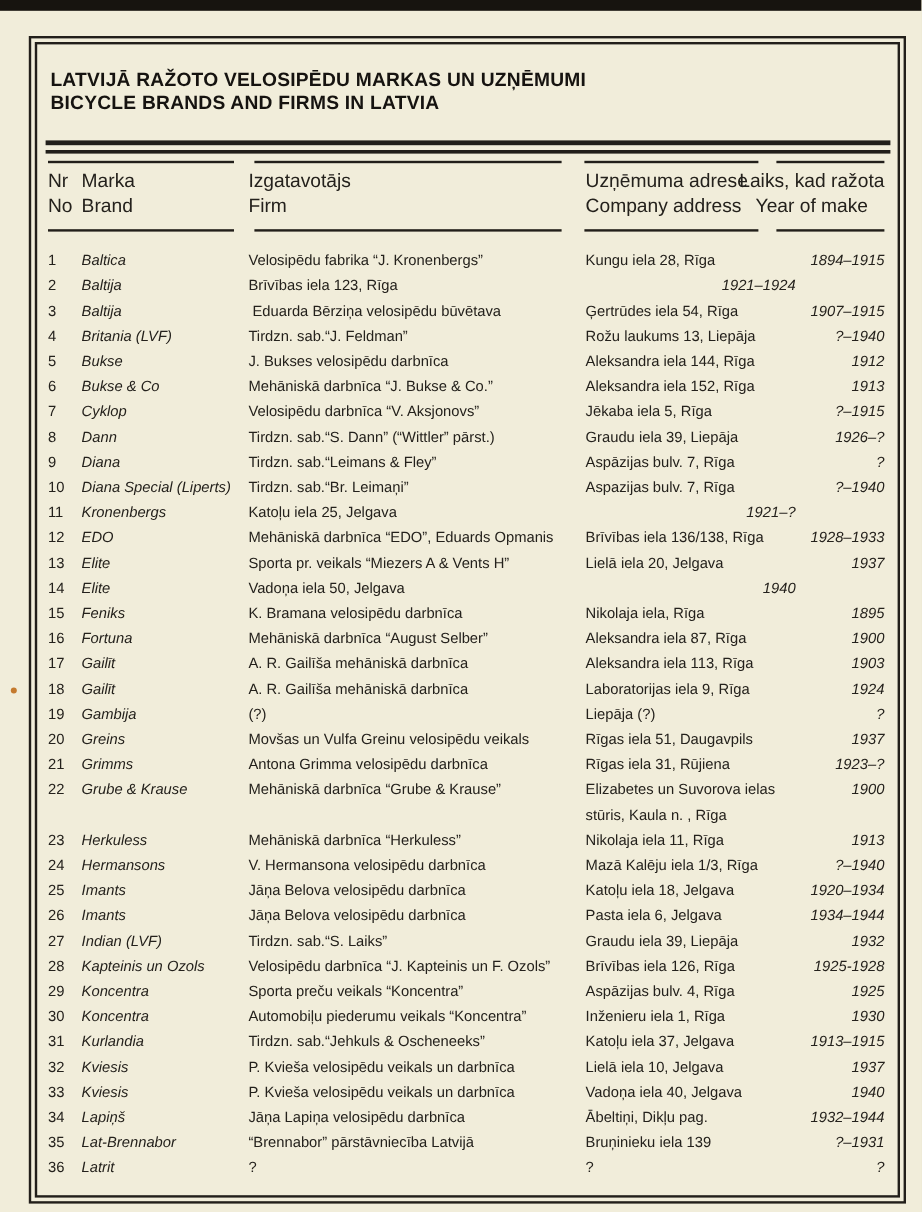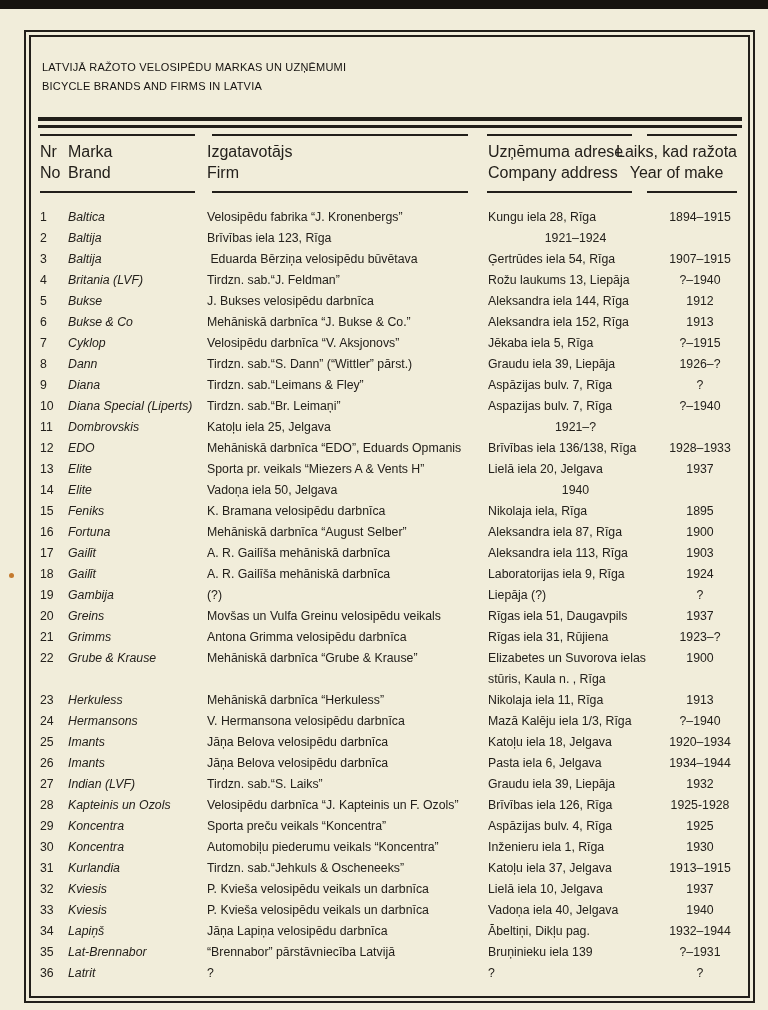--- a/index.html
+++ b/index.html
@@ -6,36 +6,36 @@
     --paper:#f1edda; --ink:#24211c; --ink-strong:#161310;
     --band:#17140f; --frame:#221f1a; --dot:#c47a2e;
   }
   *{margin:0;padding:0;box-sizing:border-box;}
   html,body{width:768px;}
   body{font-family:"Liberation Sans","DejaVu Sans",sans-serif;background:#e8e4d2;}
   .page{position:relative;width:768px;height:1010px;background:var(--paper);overflow:hidden;color:var(--ink);}
   .top-band{position:absolute;left:0;top:0;width:768px;height:9px;background:var(--band);}
   .frame{position:absolute;left:24px;top:30px;width:731px;height:973px;border:2px solid var(--frame);}
   .frame-inner{position:absolute;inset:3px;border:2px solid var(--frame);}
-  .title{position:absolute;left:42px;top:58px;font-size:11px;line-height:19px;font-weight:normal;letter-spacing:.2px;color:var(--ink-strong);}
+  .title{position:absolute;left:42px;top:58px;font-size:16px;line-height:19px;font-weight:bold;letter-spacing:.2px;color:var(--ink-strong);}
   .rule-double{position:absolute;left:38px;top:117px;width:704px;height:11px;border-top:4px solid var(--frame);border-bottom:3px solid var(--frame);}
   .colrules{position:absolute;left:40px;width:697px;height:3px;}
   .colrules .seg{position:absolute;top:0;height:0;border-top:2.5px solid var(--frame);}
   .seg1{left:0;width:155px;} .seg2{left:172px;width:256px;}
   .seg3{left:447px;width:145px;} .seg4{left:607px;width:90px;}
   .thead{position:absolute;left:40px;top:141px;width:697px;display:grid;grid-template-columns:28px 139px 281px 160px 89px;font-size:16px;line-height:21px;}
   .thead .cell{white-space:nowrap;}
   .year-head{position:absolute;right:0;top:0;text-align:center;white-space:nowrap;line-height:21px;}
   .tbody{position:absolute;left:40px;top:207px;width:697px;font-size:12.3px;}
   .trow{display:grid;grid-template-columns:28px 139px 281px 175px 74px;align-items:start;line-height:21px;}
   .cell-nr{color:var(--ink);}
   .cell-brand{font-style:italic;}
   .cell-firm{white-space:nowrap;}
   .cell-address{white-space:pre-line;}
-  .cell-years{text-align:center;white-space:nowrap;}
+  .cell-years{text-align:right;white-space:nowrap;font-style:italic;}
   .margin-dot{position:absolute;left:9px;top:573px;width:5px;height:5px;border-radius:50%;background:var(--dot);}
 </style>
 </head>
 <body>
 
 <div class="page">
   <div class="top-band"></div>
   <div class="margin-dot"></div>
 
   <div class="frame">
@@ -153,21 +153,21 @@
       </div>
       <div class="trow">
         <div class="cell-nr">10</div>
         <div class="cell-brand">Diana Special (Liperts)</div>
         <div class="cell-firm">Tirdzn. sab.“Br. Leimaņi”</div>
         <div class="cell-address">Aspazijas bulv. 7, Rīga</div>
         <div class="cell-years">?–1940</div>
       </div>
       <div class="trow">
         <div class="cell-nr">11</div>
-        <div class="cell-brand">Dombrovskis</div>
+        <div class="cell-brand">Kronenbergs</div>
         <div class="cell-address">Katoļu iela 25, Jelgava</div>
         <div class="cell-years">1921–?</div>
       </div>
       <div class="trow">
         <div class="cell-nr">12</div>
         <div class="cell-brand">EDO</div>
         <div class="cell-firm">Mehāniskā darbnīca “EDO”, Eduards Opmanis</div>
         <div class="cell-address">Brīvības iela 136/138, Rīga</div>
         <div class="cell-years">1928–1933</div>
       </div>

